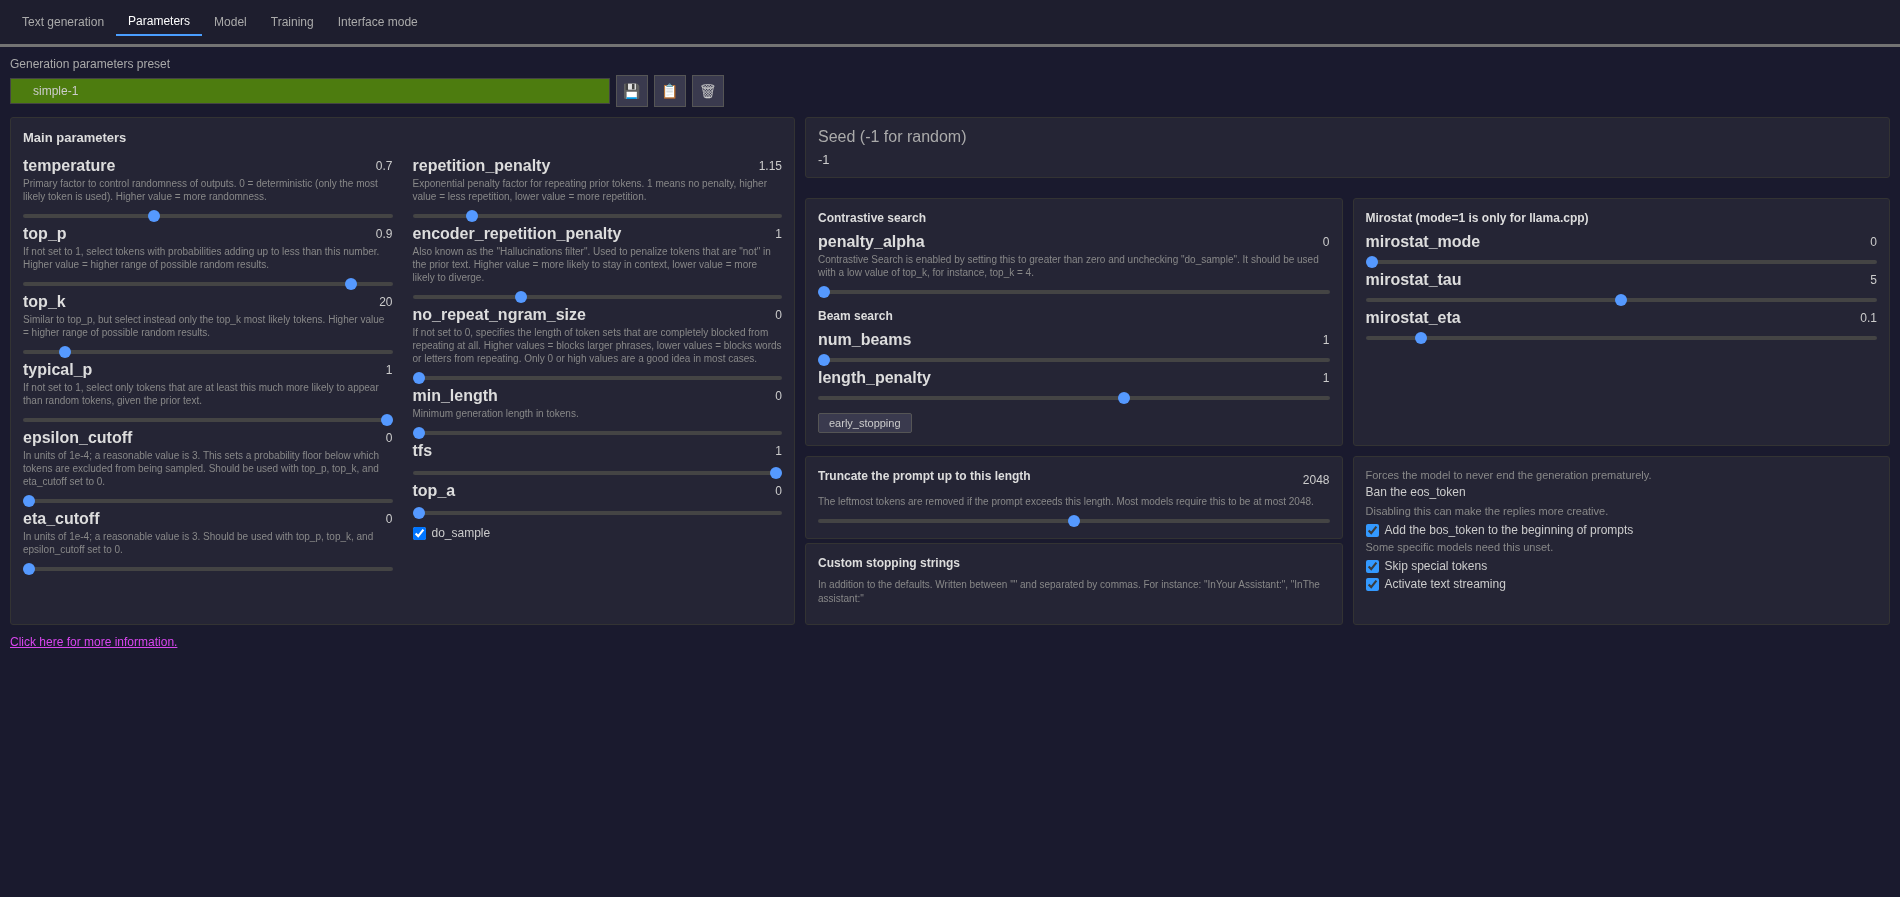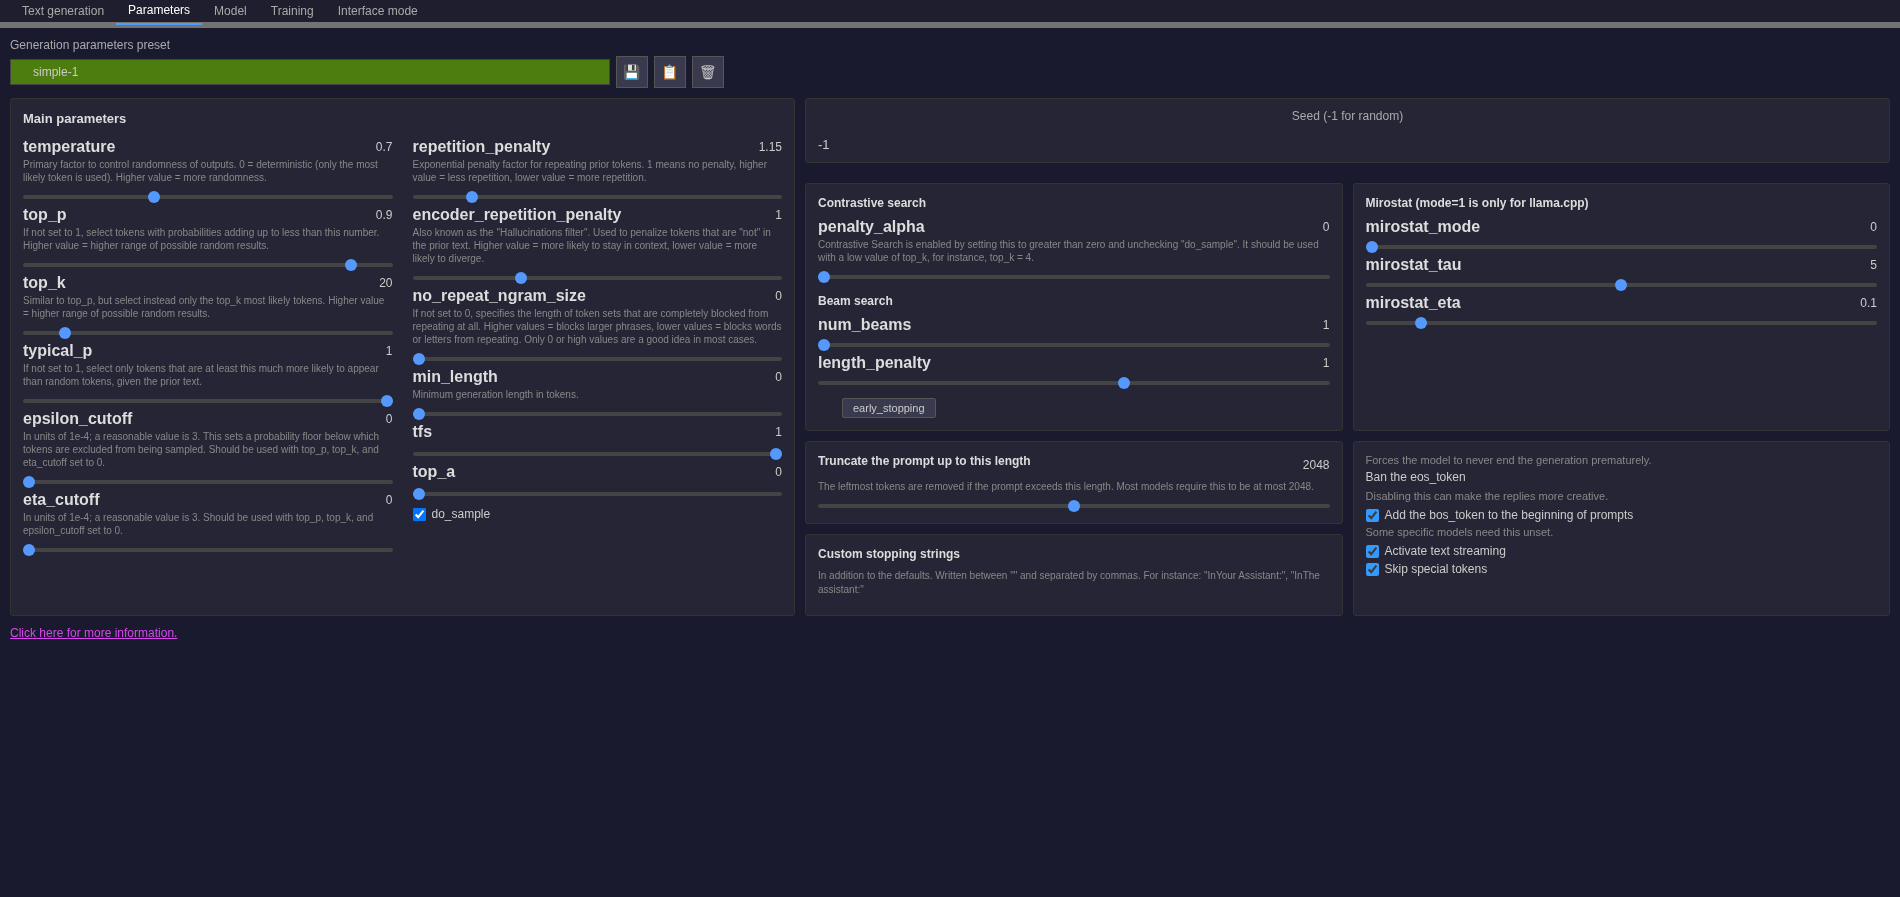--- a/index.html
+++ b/index.html
@@ -6,25 +6,25 @@
     body {
       background: #1a1a2e;
       color: #ccc;
       font-family: Arial, sans-serif;
       font-size: 12px;
       min-height: 897px;
     }
     
     .top-nav {
       background: #1e1e2e;
-      border-bottom: 6px solid #737373;
+      border-bottom: 3px solid #737373;
       display: flex;
       align-items: center;
       padding: 0 10px;
-      height: 28px;
+      height: 47px;
     }
     .top-nav .nav-item {
       padding: 6px 12px;
       cursor: pointer;
       color: #aaa;
       font-size: 12px;
     }
     .top-nav .nav-item.active {
       color: #fff;
       border-bottom: 2px solid #4a9eff;
@@ -98,21 +98,21 @@
       margin-bottom: 12px;
     }
     
     .seed-panel {
       background: #252535;
       border: 1px solid #333;
       border-radius: 3px;
       padding: 10px 12px;
       margin-bottom: 10px;
     }
-    .seed-label { color: #aaa; font-size: 12px; margin-bottom: 14px; text-align: center; }
+    .seed-label { color: #aaa; font-size: 16px; margin-bottom: 6px; }
     .seed-value { color: #ccc; font-size: 13px; }
     
     .right-col {
       display: flex;
       flex-direction: column;
       gap: 10px;
     }
     
     .param-grid {
       display: grid;
@@ -199,21 +199,20 @@
     
     .early-stopping-btn {
       background: #3a3a4e;
       border: 1px solid #555;
       color: #ccc;
       padding: 3px 10px;
       font-size: 11px;
       cursor: pointer;
       border-radius: 2px;
       margin-top: 4px;
-      margin-left: 24px;
     }
     
     .ban-eos-row {
       display: flex;
       align-items: center;
       gap: 6px;
       margin-bottom: 6px;
     }
     
     .more-info-link {
@@ -468,21 +467,21 @@
               <span class="param-name">mirostat_eta</span>
               <span class="param-value">0.1</span>
             </div>
             <input type="range" min="0" max="1" step="0.01" value="0.1" style="">
           </div>
         </div>
       </div>
 
       <div class="right-inner-row">
 
-        <div style="display:flex;flex-direction:column;gap:10px;">
+        <div style="display:flex;flex-direction:column;gap:4px;">
           <div class="truncate-panel">
             <div class="param-header">
               <span class="sub-panel-title">Truncate the prompt up to this length</span>
               <span class="param-value">2048</span>
             </div>
             <div class="param-desc" style="margin:4px 0;">The leftmost tokens are removed if the prompt exceeds this length. Most models require this to be at most 2048.</div>
             <input type="range" min="0" max="4096" value="2048" style="">
           </div>
 
           <div class="panel">
@@ -496,27 +495,27 @@
           <div class="ban-eos-row">
             <span style="color:#ccc;font-size:12px;">Ban the eos_token</span>
           </div>
           <div style="color:#888;font-size:11px;margin-bottom:6px;">Disabling this can make the replies more creative.</div>
           <div class="checkbox-row">
             <input type="checkbox" id="add_bos" checked="" style="">
             <label for="add_bos" class="checkbox-label">Add the bos_token to the beginning of prompts</label>
           </div>
           <div style="color:#888;font-size:11px;margin-bottom:6px;">Some specific models need this unset.</div>
           <div class="checkbox-row">
+            <input type="checkbox" id="skip_special" checked="" style="">
+            <label for="skip_special" class="checkbox-label">Skip special tokens</label>
+          </div>
+          <div class="checkbox-row">
             <input type="checkbox" id="activate_streaming" checked="" style="">
             <label for="activate_streaming" class="checkbox-label">Activate text streaming</label>
           </div>
-          <div class="checkbox-row">
-            <input type="checkbox" id="skip_special" checked="" style="">
-            <label for="skip_special" class="checkbox-label">Skip special tokens</label>
-          </div>
         </div>
 
       </div>
 
     </div>
   </div>
 
   <a class="more-info-link">Click here for more information.</a>
 
 </div>

